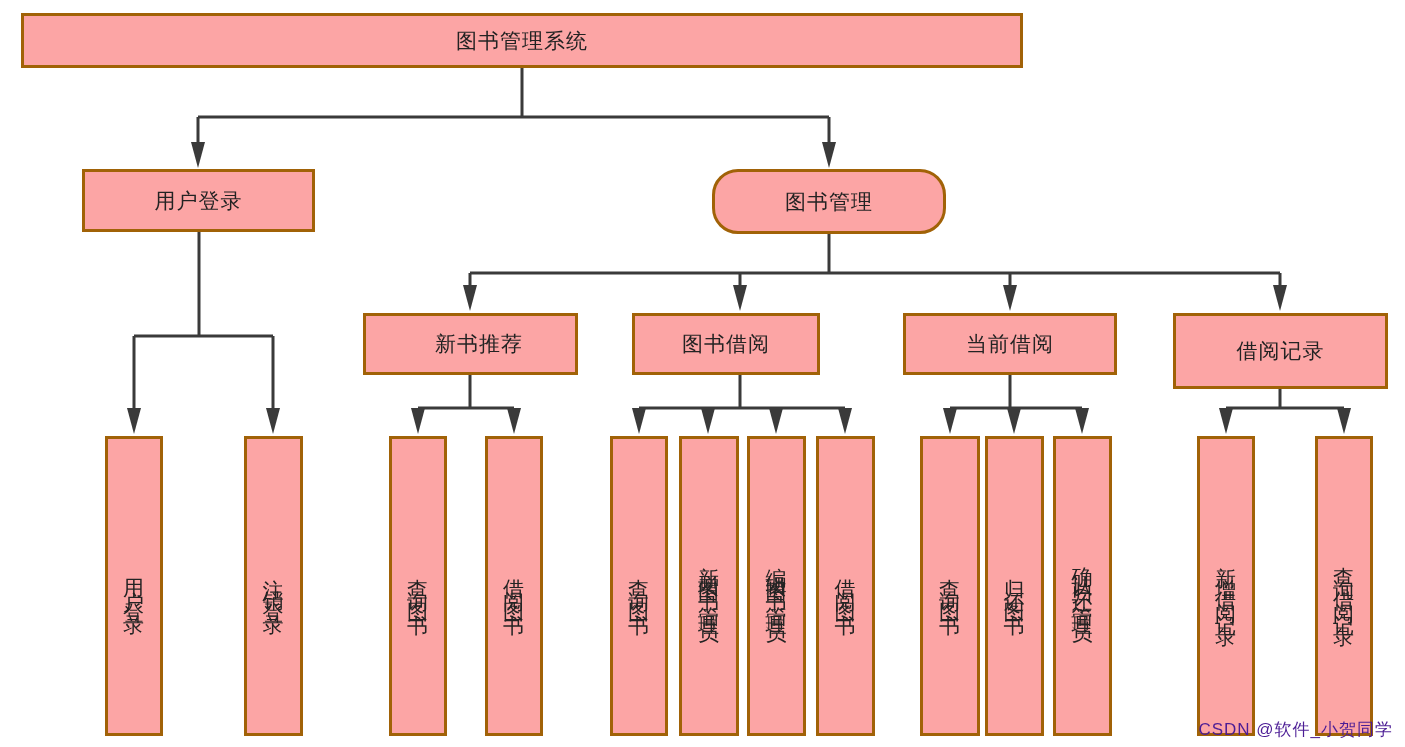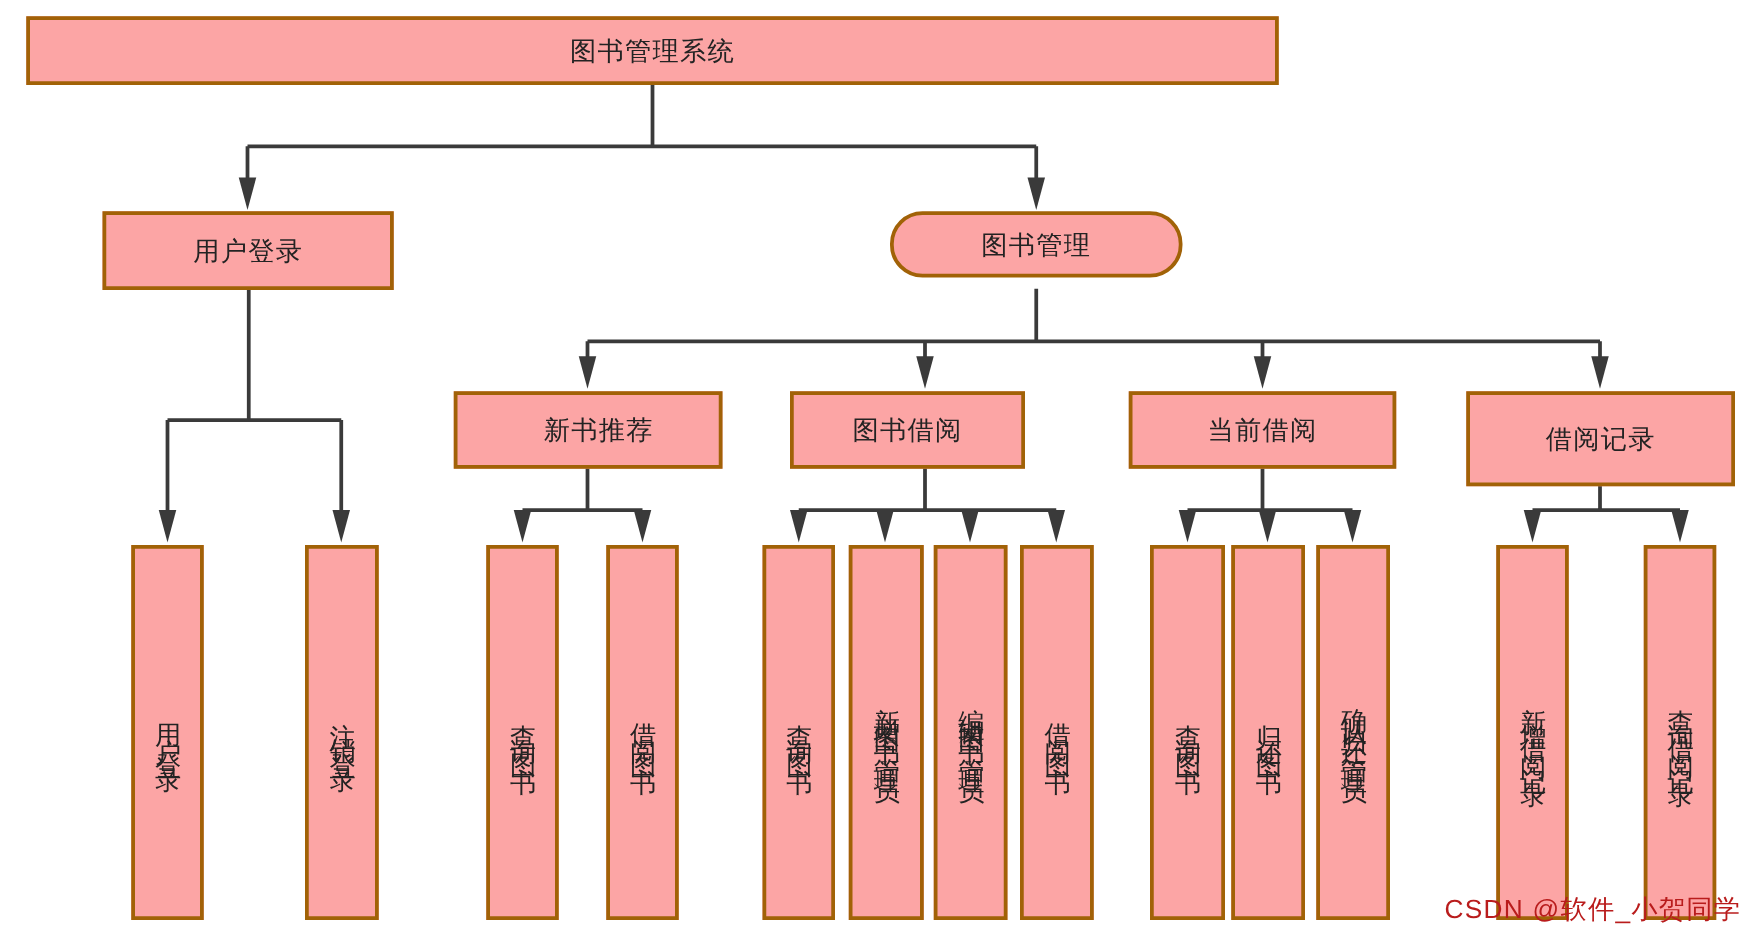--- a/index.html
+++ b/index.html
@@ -40,22 +40,22 @@
     font-size: 21px;
     line-height: 1;
     letter-spacing: 12px;
     color: #232323;
   }
   .vlabel.long { letter-spacing: 8px; }
   #watermark {
     position: absolute;
     right: 12px;
     bottom: 6px;
-    font-size: 21px;
-    color: #b91c1c;
+    font-size: 17px;
+    color: #4c1d95;
     letter-spacing: 1px;
     z-index: 3;
     white-space: nowrap;
   }
 </style>
 </head>
 <body>
 
 <div id="canvas">
 
@@ -113,21 +113,21 @@
     </g>
   </svg>
 
   <div class="box" style="left:21px; top:13px; width:1002px; height:55px;">
     <span class="hlabel">图书管理系统</span>
   </div>
 
   <div class="box" style="left:82px; top:169px; width:233px; height:63px;">
     <span class="hlabel">用户登录</span>
   </div>
-  <div class="box" style="left:712px; top:169px; width:234px; height:53px;border-radius:26px;">
+  <div class="box" style="left:712px; top:169px; width:234px; height:65px;border-radius:26px;">
     <span class="hlabel">图书管理</span>
   </div>
 
   <div class="box" style="left:363px; top:313px; width:215px; height:62px;padding-left:17px;">
     <span class="hlabel">新书推荐</span>
   </div>
   <div class="box" style="left:632px; top:313px; width:188px; height:62px;">
     <span class="hlabel">图书借阅</span>
   </div>
   <div class="box" style="left:903px; top:313px; width:214px; height:62px;">

